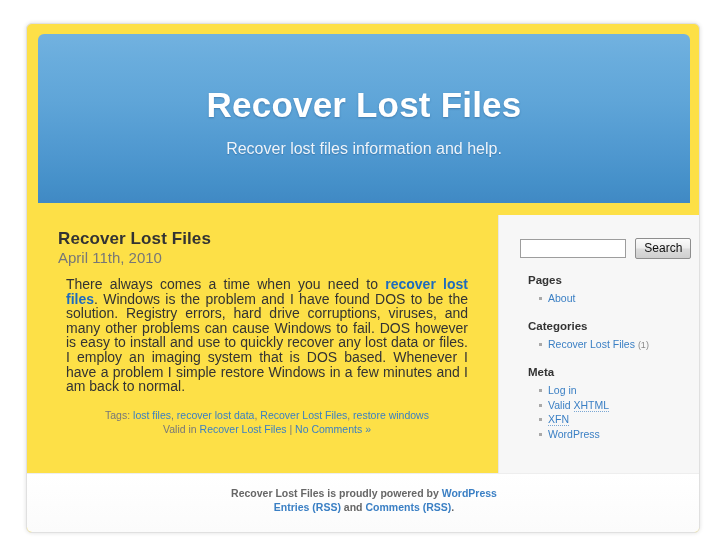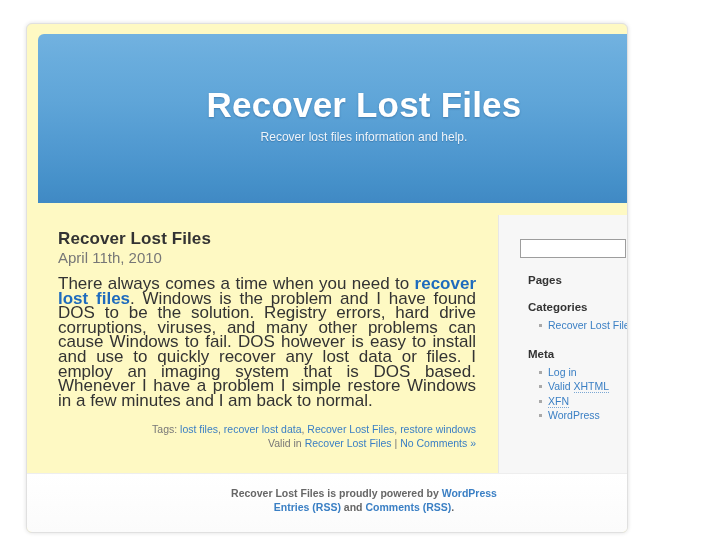--- a/index.html
+++ b/index.html
@@ -14,23 +14,23 @@
     font-family: "Liberation Sans", sans-serif;
     font-size: 12px;
     color: #333333;
   }
 
   
   #page-frame {
     position: absolute;
     left: 26px;
     top: 23px;
-    width: 602px;
+    width: 674px;
     height: 510px;
-    background: #fef9c3;
+    background: #fde047;
     border: 1px solid #e0e0e0;
     border-radius: 6px;
     box-shadow: 0 0 4px rgba(0,0,0,0.13);
     box-sizing: border-box;
     overflow: hidden;
   }
 
   
   #masthead {
     position: absolute;
@@ -64,27 +64,27 @@
     right: 0;
     top: 52px;
     font-size: 35px;
     line-height: 38px;
     font-weight: bold;
     letter-spacing: 0.2px;
     color: #ffffff;
     text-shadow: 0 1px 2px rgba(30,80,130,0.45);
   }
   #blog-description {
-    margin: 0;
+    margin: 12px;
     padding: 0;
     position: absolute;
     left: 0;
     right: 0;
     top: 96px;
-    font-size: 12px;
+    font-size: 16px;
     line-height: 14px;
     color: #eef4fa;
     text-shadow: 0 1px 1px rgba(30,80,130,0.4);
   }
 
   
   #body-region {
     position: absolute;
     left: 0;
     top: 179px;
@@ -111,34 +111,34 @@
   .post-date {
     margin: 3px 0 0 0;
     font-size: 15px;
     line-height: 12px;
     color: #777777;
   }
   .entry {
     margin: 13px 0 0 0;
   }
   .entry p {
-    margin: 0;
-    font-size: 17px;
+    margin: 8px;
+    font-size: 14px;
     line-height: 14.6px;
     color: #333333;
     text-align: justify;
   }
   .entry a {
     color: #1e6bbd;
     font-weight: bold;
     text-decoration: none;
   }
   .postmetadata {
     margin: 14px 0 0 0;
-    text-align: right;
+    text-align: center;
     font-size: 10.5px;
     line-height: 14px;
     color: #777777;
   }
   .postmetadata a {
     color: #3a7fc4;
     text-decoration: none;
   }
   .postmetadata .meta-line {
     display: block;
@@ -296,20 +296,23 @@
     <div id="sidebar">
       <form id="searchform">
         <input type="text" id="s" placeholder="" style="">
         <button type="submit" id="searchsubmit">Search</button>
       </form>
 
       <ul class="widget-list">
 
         <li class="widget">
           <h2>Pages</h2>
+          <ul class="links">
+            <li><a href="#">About</a></li>
+          </ul>
         </li>
 
 
         <li class="widget">
           <h2>Categories</h2>
           <ul class="links">
             <li><a href="#">Recover Lost Files</a> <span class="count">(1)</span></li>
           </ul>
         </li>
 

